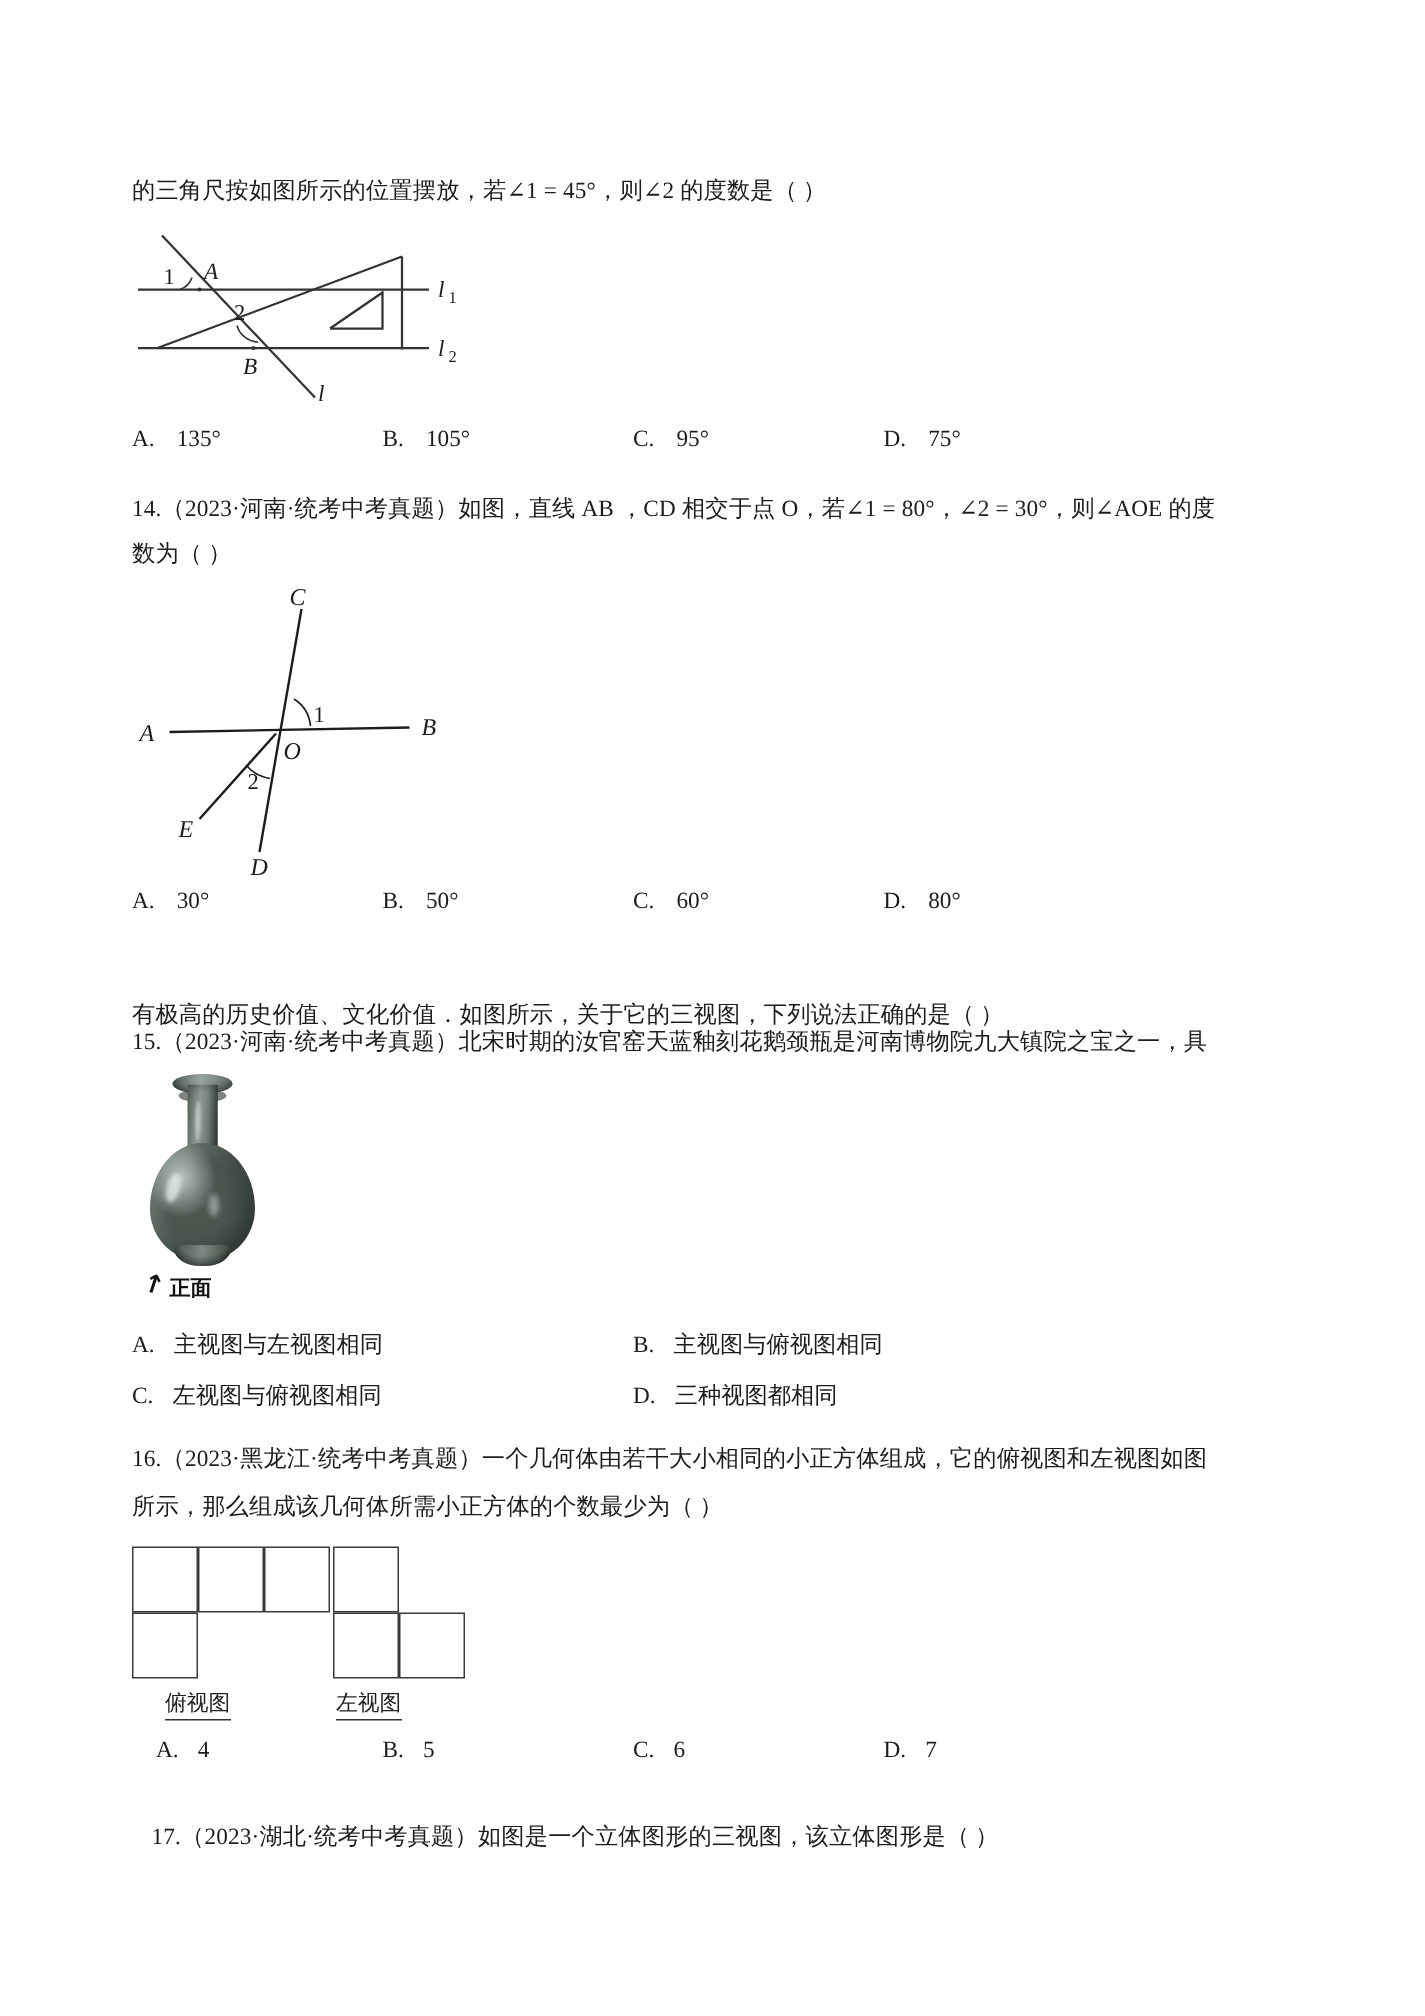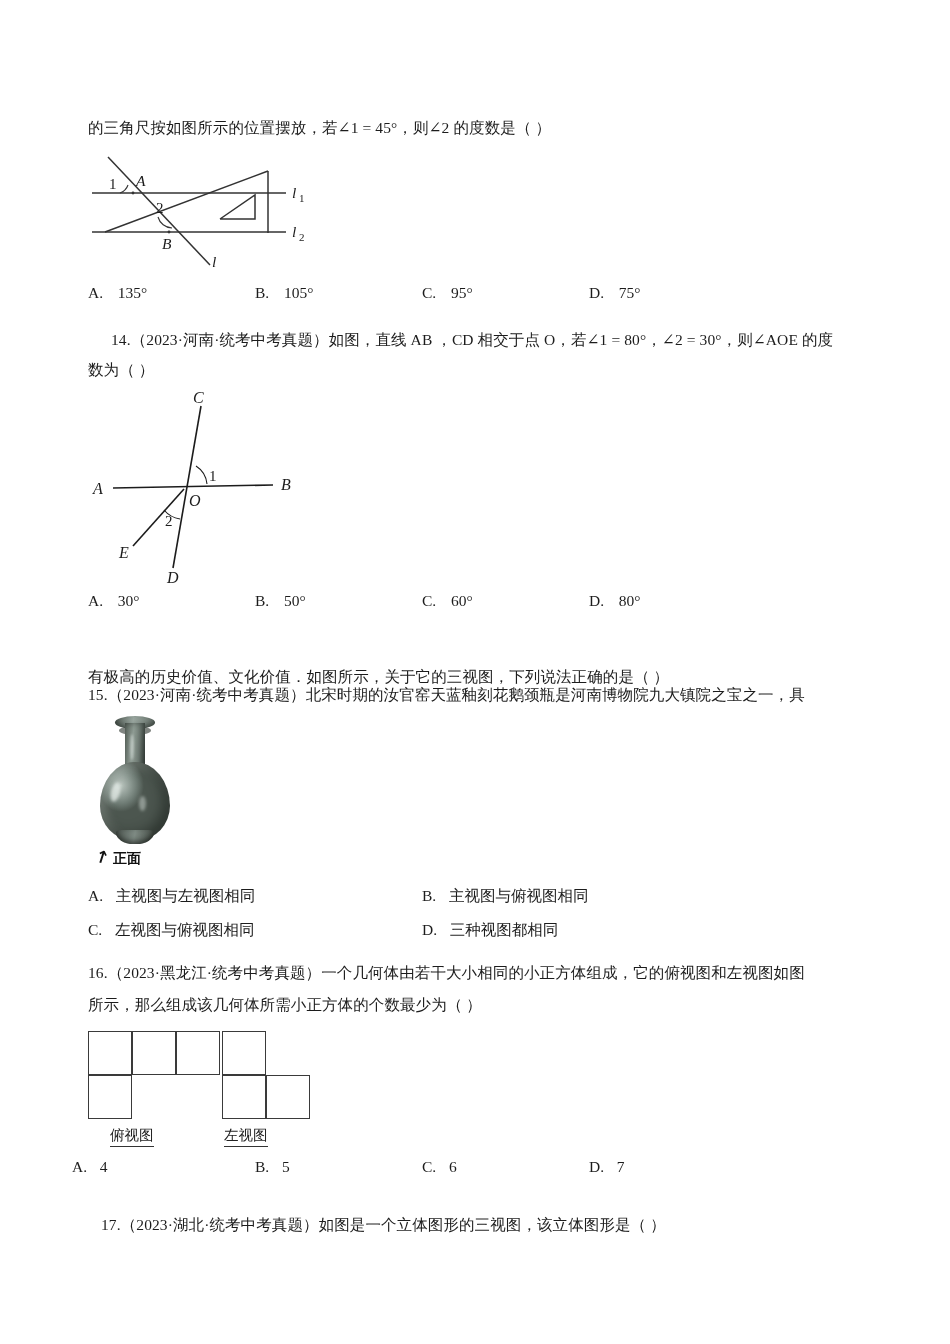--- a/index.html
+++ b/index.html
@@ -211,21 +211,21 @@
       <span style="display:inline-block;width:7px;"></span>
       <span>95°</span>
     </span>
     <span class="opt" style="left:589px;">
       <span>D.</span>
       <span style="display:inline-block;width:7px;"></span>
       <span>75°</span>
     </span>
   </div>
 
-  <div class="qline" style="left:88px; top:330px;margin-left:23px;">
+  <div class="qline" style="left:88px; top:330px;">
     <span>14.</span><span>（2023·河南·统考中考真题）</span><span>如图，直线 AB ，CD 相交于点 O，若∠1 = 80°，∠2 = 30°，则∠AOE 的度</span>
   </div>
   <div class="qline" style="left:88px; top:360px;">数为（  ）</div>
 
   <div class="fig" style="left:85px; top:388px; width:250px; height:196px;">
     <svg width="250" height="196" viewBox="0 0 250 196">
 
       <line x1="28" y1="100" x2="188" y2="97" stroke="#1c1c1c" stroke-width="1.6"></line>
 
       <line x1="116" y1="18" x2="88" y2="180" stroke="#1c1c1c" stroke-width="1.6"></line>
@@ -327,21 +327,21 @@
   <span class="viewlab" style="left:110px; top:1126px;">俯视图</span>
 
   <div class="fig" style="left:222px; top:1031px; width:92px; height:92px;">
     <div class="grid-sq" style="left:0;  top:0;  width:44px; height:44px;"></div>
     <div class="grid-sq" style="left:0;  top:44px; width:44px; height:44px;"></div>
     <div class="grid-sq" style="left:44px; top:44px; width:44px; height:44px;"></div>
   </div>
   <span class="viewlab" style="left:224px; top:1126px;font-family:Liberation Mono, monospace;">左视图</span>
 
   <div class="opts" style="left:0; top:1158px;">
-    <span class="opt" style="left:72px;text-align:center;">
+    <span class="opt" style="left:104px;text-align:center;">
       <span>A.</span>
       <span style="display:inline-block;width:5px;"></span>
       <span>4</span>
     </span>
     <span class="opt" style="left:255px;">
       <span>B.</span>
       <span style="display:inline-block;width:5px;"></span>
       <span>5</span>
     </span>
     <span class="opt" style="left:422px;">

